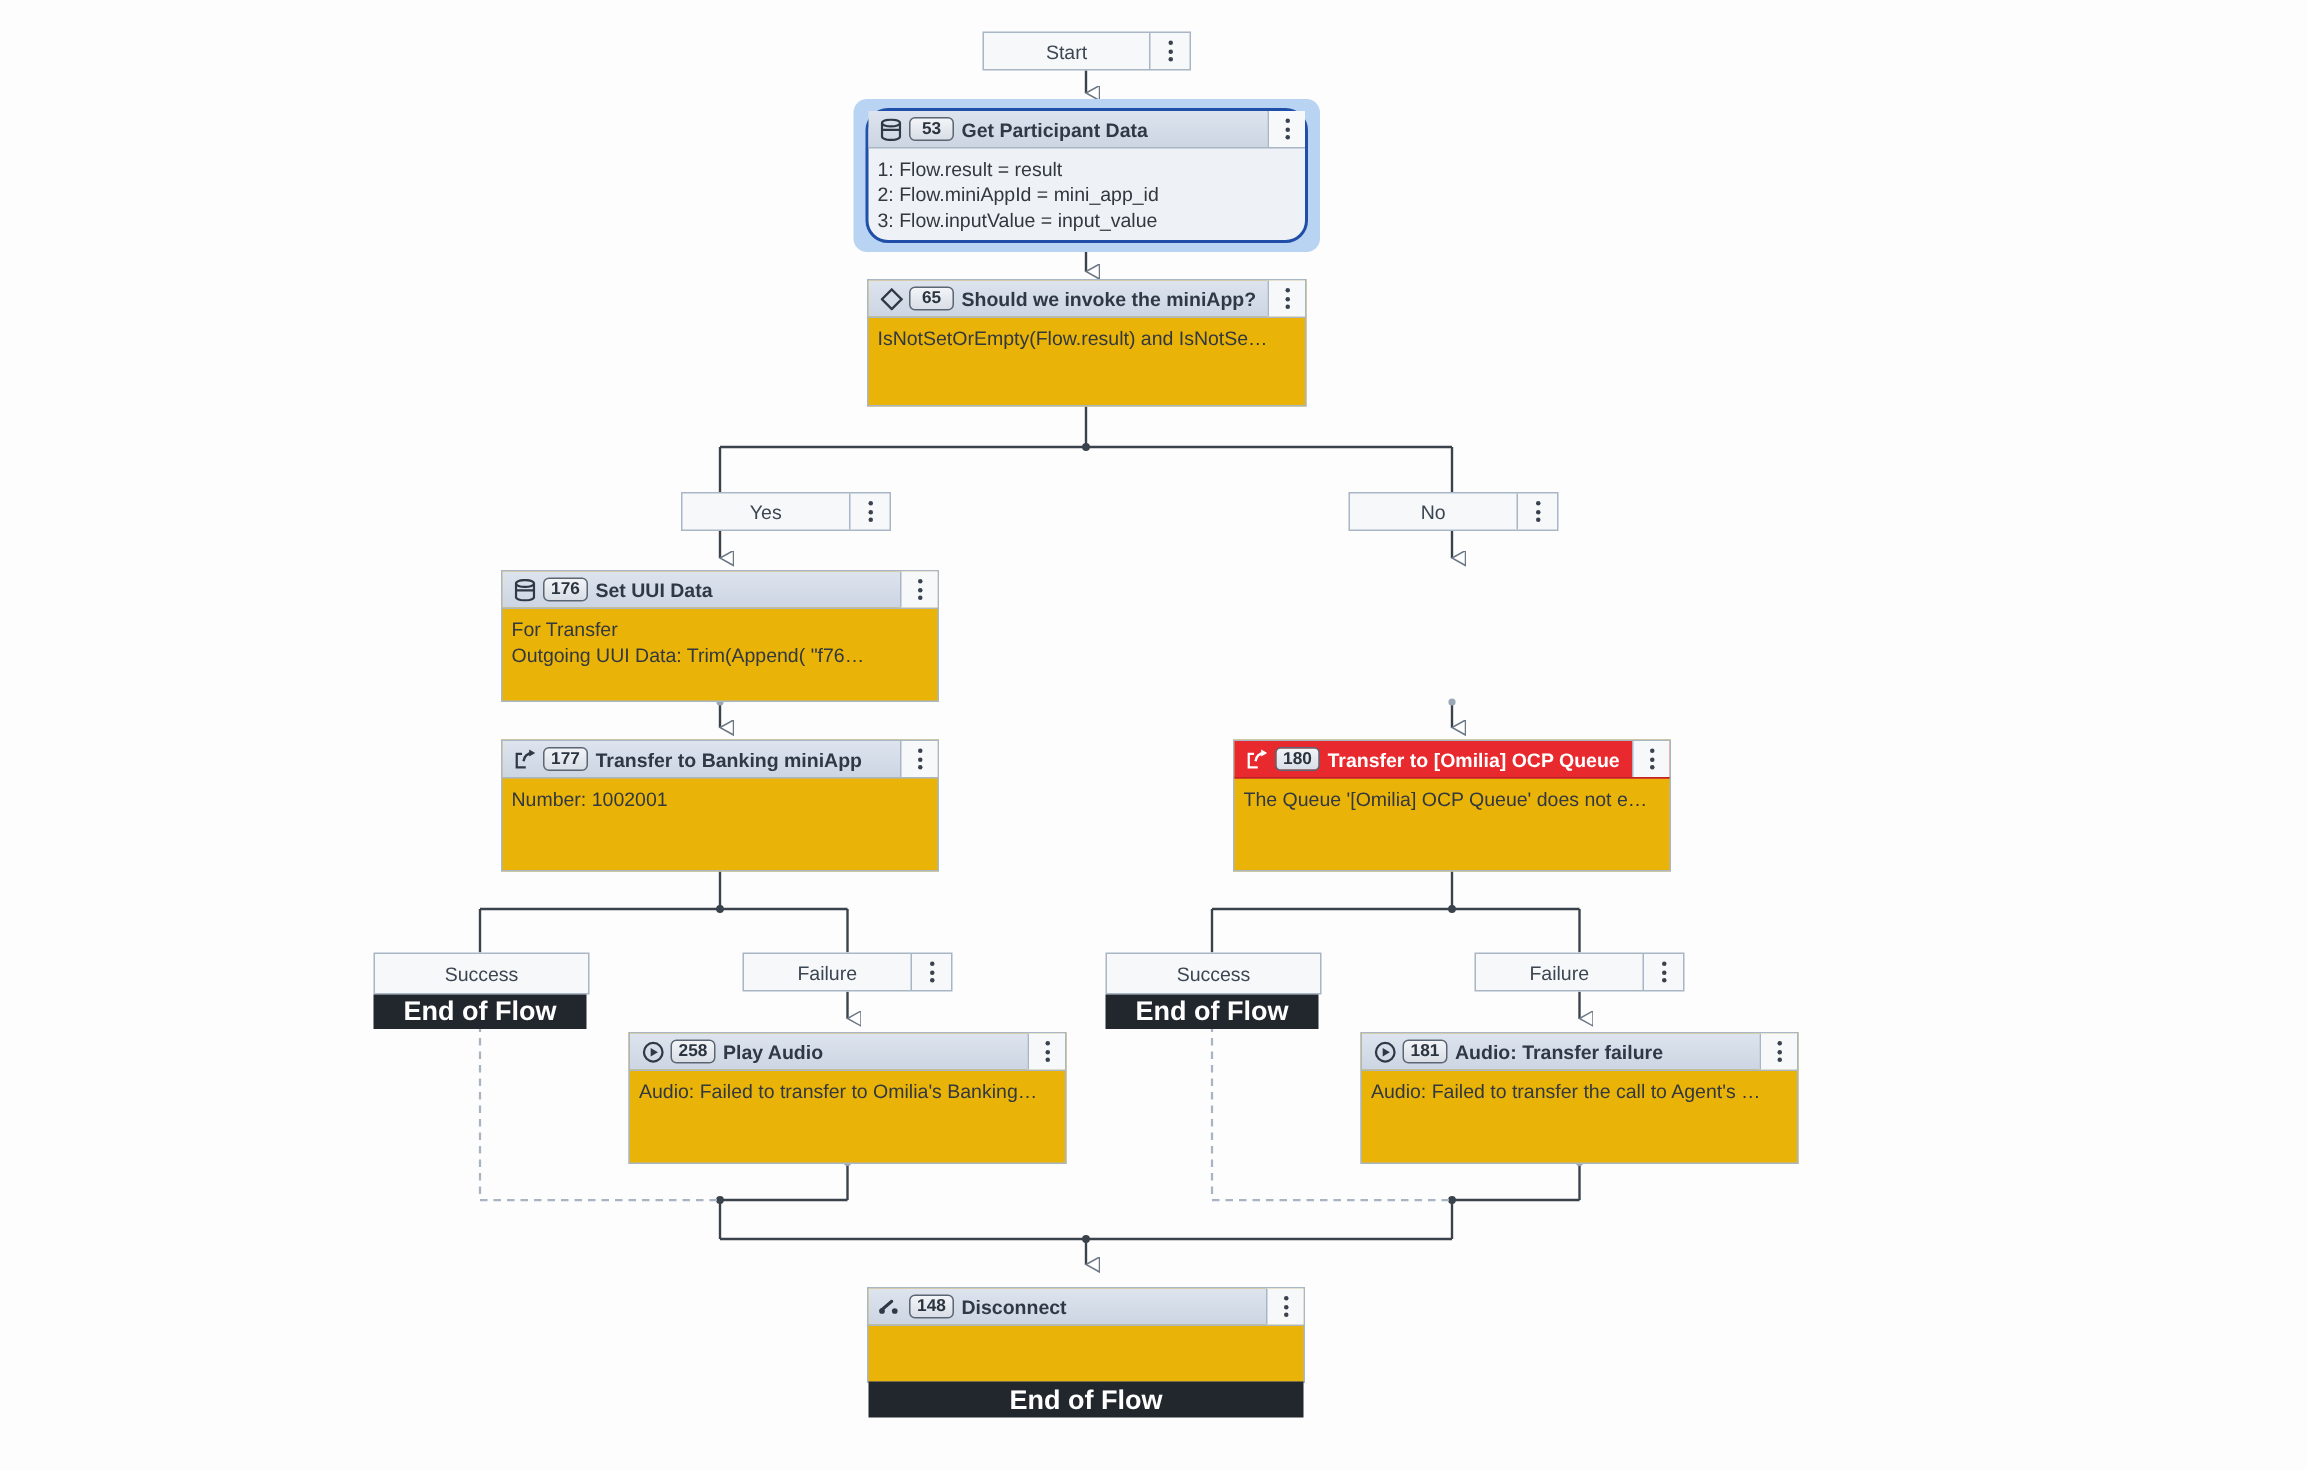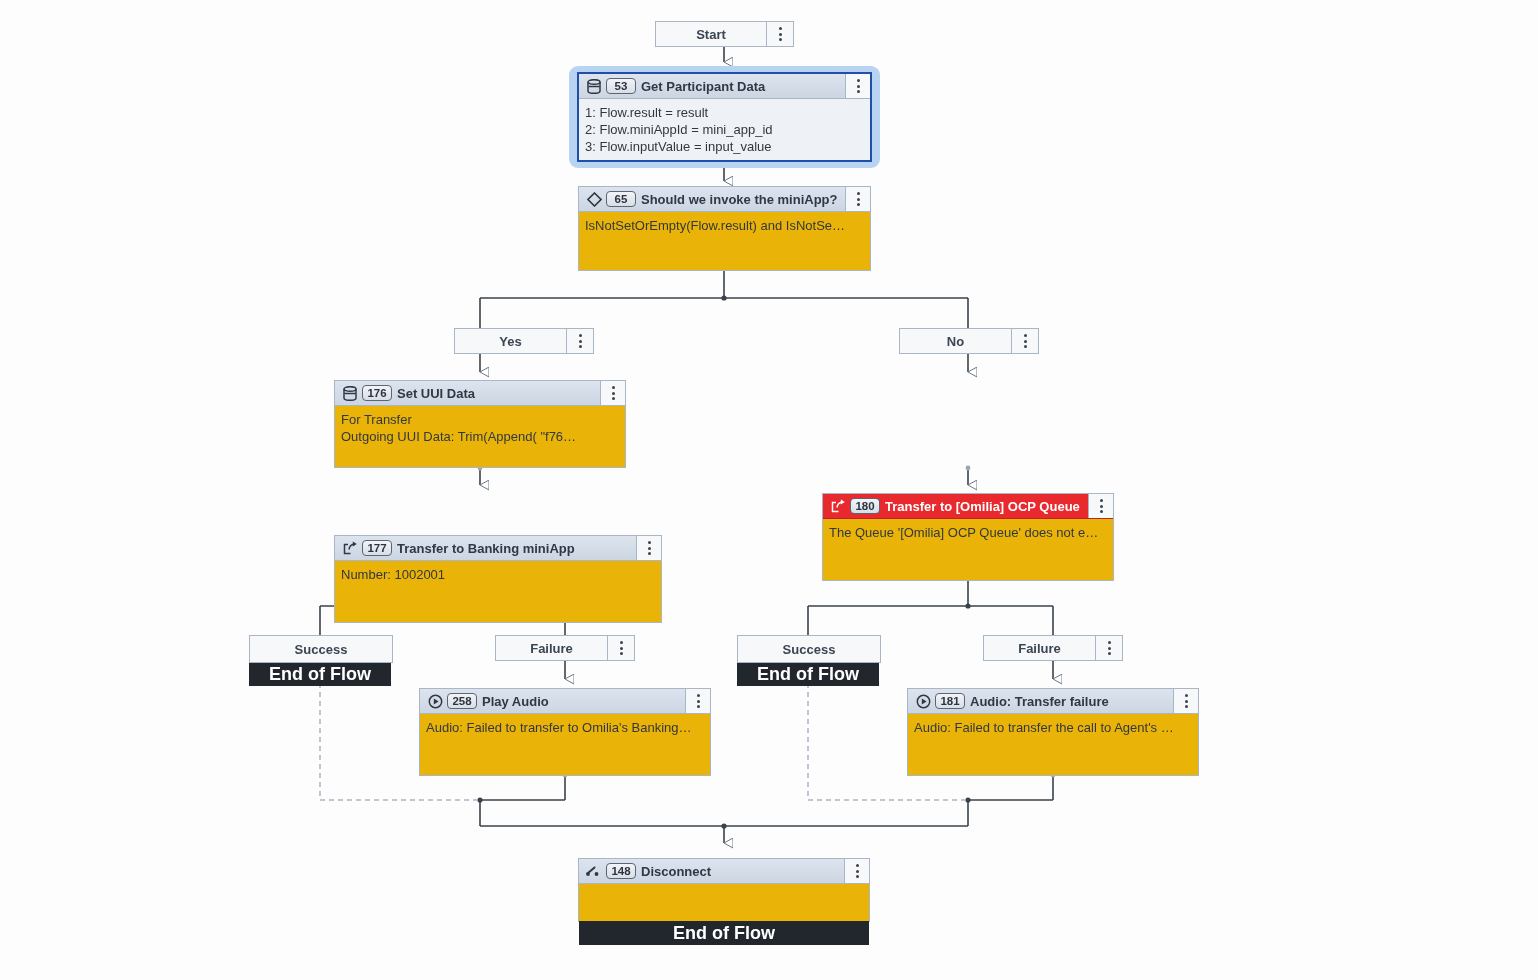--- a/index.html
+++ b/index.html
@@ -14,21 +14,21 @@
   svg.edges{position:absolute;left:0;top:0;width:1538px;height:980px;pointer-events:none;}
 
   
   .node{position:absolute;box-sizing:border-box;}
 
   .plain{
     background:#f7f8fa;
     border:1px solid #a9b6c6;
     display:flex;align-items:stretch;
     height:26px;
-    font-size:13px;font-weight:bold;color:#3b4652;
+    font-size:13px;font-weight:normal;color:#3b4652;
   }
   .plain .lbl{flex:1;display:flex;align-items:center;justify-content:center;}
   .plain .dots{
     width:26px;border-left:1px solid #a9b6c6;
     display:flex;align-items:center;justify-content:center;
   }
 
   
   .card{
     border:1px solid #a9b6c6;
@@ -182,21 +182,21 @@
       <span class="dotsglyph">
           <i></i>
           <i></i>
           <i></i>
         </span>
     </span>
   </div>
 
   <div class="sel-halo" style="left:569px;top:66px;width:311px;height:102px;"></div>
 
-  <div class="node card sel-border" style="left:577px;top:72px;width:295px;height:90px;background:#eef1f5;">
+  <div class="node card sel-border" style="left:577px;top:72px;width:295px;height:90px;background:#eef1f5;border-radius:15px;">
     <div class="hdr">
       <span class="ico">
         <svg width="14" height="15" viewBox="0 0 14 15">
           <ellipse cx="7" cy="3" rx="6" ry="2.3" fill="none" stroke="#2f3945" stroke-width="1.5"></ellipse>
           <path d="M1,3 L1,12 A6,2.3 0 0 0 13,12 L13,3" fill="none" stroke="#2f3945" stroke-width="1.5"></path>
           <line x1="1.4" y1="7.5" x2="12.6" y2="7.5" stroke="#2f3945" stroke-width="1.5"></line>
         </svg>
       </span>
       <span class="num">53</span>
       <span class="ttl">Get Participant Data</span>
@@ -278,21 +278,21 @@
           </span>
       </span>
     </div>
     <div class="body">
       <div>For Transfer</div>
       <div>Outgoing UUI Data: Trim(Append( "f76…</div>
     </div>
   </div>
 
 
-  <div class="node card" style="left:334px;top:493px;width:328px;height:88px;margin-top:42px;">
+  <div class="node card" style="left:334px;top:493px;width:292px;height:88px;">
     <div class="hdr">
       <span class="ico">
         <svg width="15" height="14" viewBox="0 0 15 14">
           <path d="M7.5,12.5 L1.5,12.5 L1.5,3.5 L5,3.5" fill="none" stroke="#2f3945" stroke-width="1.5"></path>
           <path d="M6,8.5 C6.5,4.5 9,3.2 12,3" fill="none" stroke="#2f3945" stroke-width="1.6"></path>
           <path d="M9.8,0.6 L13.8,3 L9.8,5.4 Z" fill="#2f3945"></path>
         </svg>
       </span>
       <span class="num">177</span>
       <span class="ttl">Transfer to Banking miniApp</span>

